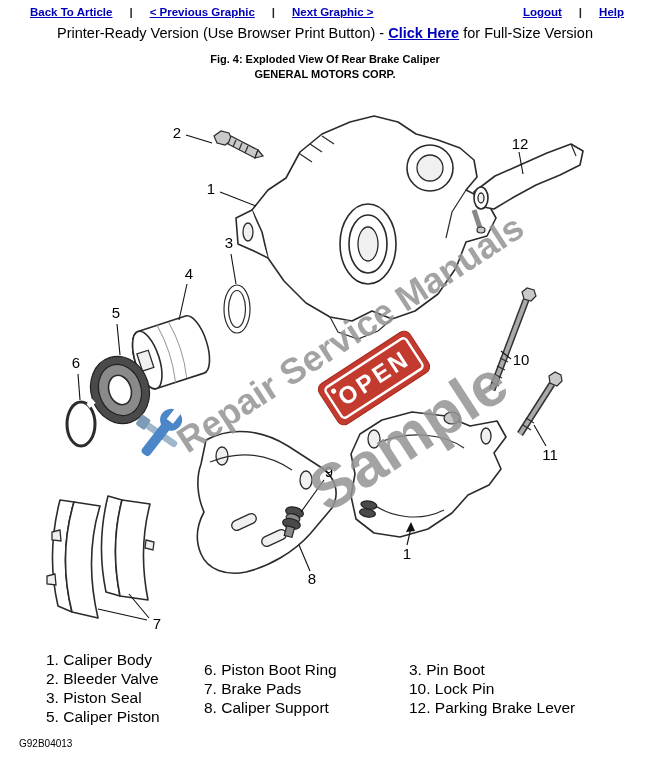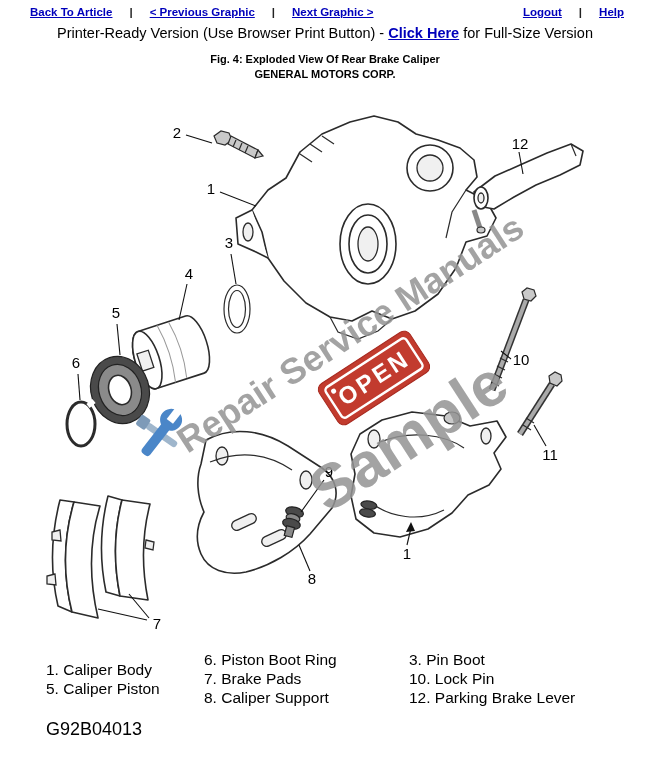--- a/index.html
+++ b/index.html
@@ -25,21 +25,21 @@
   .leader { stroke:#111; stroke-width:1.1; }
   .callout { font-family:"Liberation Sans",sans-serif; font-size:15px; fill:#000; }
   .wm-brand  { font-size:36px; font-weight:bold; fill:var(--watermark_gray); opacity:.85; }
   .wm-sample { font-size:62px; font-weight:bold; fill:var(--watermark_gray); opacity:.85; }
   .open-text { font-size:24px; font-weight:bold; fill:#fff; letter-spacing:3px;
                font-family:"Liberation Sans",sans-serif; }
   .legend { display:flex; padding-left:46px; margin-top:8px; font-size:15.5px; }
   .legend .col { display:flex; flex-direction:column;justify-content:center; }
   .legend .col div { line-height:19px; }
   .col1 { width:158px; } .col2 { width:205px; } .col3 { flex:1; }
-  .figcode { padding-left:46px; margin-top:12px; font-size:18px; }
+  .figcode { padding-left:19px; margin-top:12px; font-size:10px; }
 </style>
 </head>
 <body>
 
 <div class="nav">
   <div class="nav-group">
     <span class="lnk">Back To Article</span>
     <span class="sep">|</span>
     <span class="lnk">&lt; Previous Graphic</span>
     <span class="sep">|</span>
@@ -216,20 +216,22 @@
         <circle cx="0" cy="-18" r="11" fill="var(--wrench_blue)"></circle>
         <rect x="-4" y="-31" width="8" height="15" fill="#fff"></rect>
       </g>
     </g>
   </g>
 </svg>
 
 <div class="legend">
   <div class="col col1">
     <div>1. Caliper Body</div>
+    <div>2. Bleeder Valve</div>
+    <div>3. Piston Seal</div>
     <div>5. Caliper Piston</div>
   </div>
   <div class="col col2">
     <div>6. Piston Boot Ring</div>
     <div>7. Brake Pads</div>
     <div>8. Caliper Support</div>
   </div>
   <div class="col col3">
     <div>3. Pin Boot</div>
     <div>10. Lock Pin</div>

